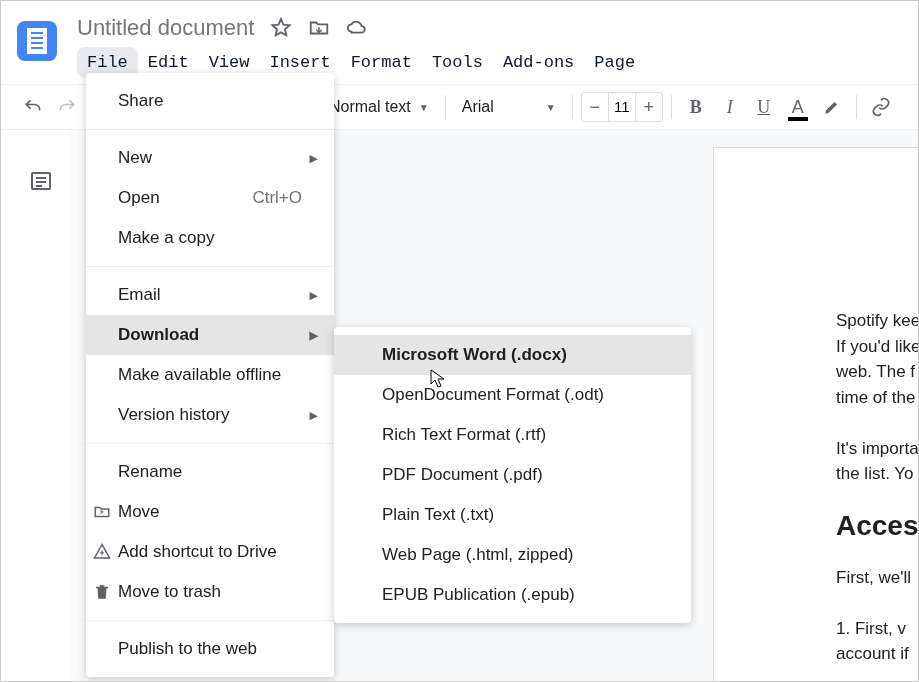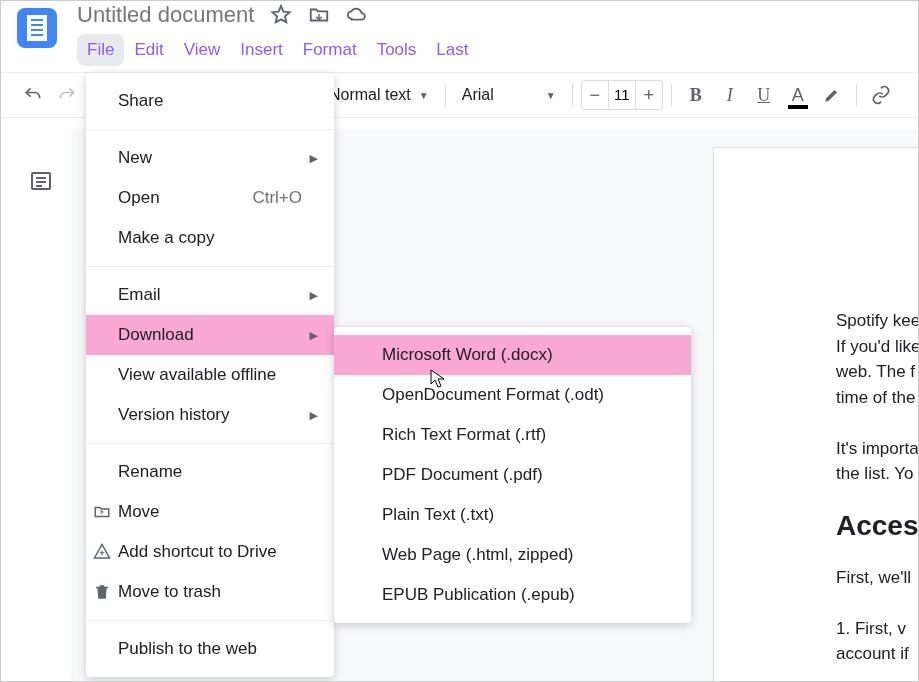--- a/index.html
+++ b/index.html
@@ -1,26 +1,26 @@
 <!DOCTYPE html>
 <html><head>
 <meta charset="utf-8">
 <style>
 * { box-sizing: border-box; margin: 0; padding: 0; font-family: Arial, 'Helvetica Neue', sans-serif; }
 body { background: #fff; width: 919px; height: 682px; overflow: hidden; position: relative; border: 1px solid #ccc;}
-.header { display: flex; align-items: flex-start; padding: 1px 16px 0 16px; }
+.header { display: flex; align-items: flex-start; padding: 14px 16px 0 16px; }
 .logo { width: 40px; height: 40px; background: #4285f4; border-radius: 8px; display: flex; align-items: center; justify-content: center; margin-right: 20px; margin-top: 6px;}
 .logo-inner { width: 20px; height: 26px; background: #fff; position: relative; }
 .logo-inner::before { content:''; position:absolute; left:4px; top:4px; width:12px; height:2px; background:#4285f4; box-shadow: 0 5px 0 #4285f4, 0 10px 0 #4285f4, 0 15px 0 #4285f4;}
 .title-area { display: flex; flex-direction: column; }
 .title-row { display: flex; align-items: center; gap: 16px; }
 .doc-title { font-size: 22px; color: #777; font-weight: 400; }
 .title-icon { width: 22px; height: 22px; color: #5f6368; display:flex; align-items:center; justify-content:center; }
 .menubar { display: flex; gap: 0; margin-top: 6px; }
-.menu-item { padding: 6px 10px; font-size: 17px; color: #8b5cf6; cursor: pointer; border-radius: 8px;}
+.menu-item { padding: 6px 10px; font-size: 17px; color: #0f172a; cursor: pointer; border-radius: 8px; font-family: Liberation Mono, monospace;}
 .menu-item.active { background: #e8eaed; }
 .last-edit { font-size: 17px; color: #777; text-decoration: underline; margin-left: 10px; padding: 6px 0;}
 .toolbar { display: flex; align-items: center; padding: 6px 16px; border-bottom: 1px solid #eee; border-top: 1px solid #eee; margin-top:6px; height: 46px; gap:2px;}
 .tb-btn { width: 32px; height: 32px; display: flex; align-items: center; justify-content: center; color: #5f6368; cursor: pointer; border-radius:4px; font-size:18px;}
 .tb-divider { width:1px; height:24px; background:#ddd; margin:0 6px;}
 .tb-select { display: flex; align-items: center; gap: 8px; padding: 4px 8px; cursor: pointer; font-size:16px; color:#202124;}
 .tb-select .chev { font-size:10px; color:#5f6368;}
 .font-size-box { display: flex; align-items: center; border: 1px solid #ddd; border-radius: 3px; height:30px;}
 .fs-btn { width: 26px; height: 28px; display:flex; align-items:center; justify-content:center; cursor:pointer; font-size:18px; color:#5f6368;}
 .fs-val { width: 28px; text-align: center; font-size:15px; border-left:1px solid #ddd; border-right:1px solid #ddd; height:28px; line-height:28px;}
@@ -28,21 +28,21 @@
 .italic-btn { font-style: italic; font-size:18px; font-family: 'Times New Roman', serif;}
 .underline-btn { text-decoration: underline; font-size:18px; font-family: 'Times New Roman', serif;}
 .color-btn { position:relative; font-size:18px;}
 .color-btn::after { content:''; position:absolute; bottom:2px; left:6px; right:6px; height:4px; background:#000;}
 .outline-icon { position: absolute; left: 28px; top: 168px; width: 24px; height: 24px; color:#5f6368;}
 .dropdown { position: absolute; background: #fff; box-shadow: 0 2px 10px rgba(0,0,0,0.2); border-radius: 4px; padding: 8px 0; z-index: 100;}
 .file-menu { left: 85px; top: 72px; width: 248px; }
 .dl-menu { left: 333px; top: 326px; width: 357px; }
 .dd-item { display: flex; align-items: center; padding: 0 32px; height: 40px; font-size: 17px; color: #202124; cursor: pointer; position:relative;text-align:center;}
 .dl-menu .dd-item { padding: 0 48px;}
-.dd-item.highlight { background: #f9a8d4; }
+.dd-item.highlight { background: #e5e5e5; font-weight: bold; }
 .dd-item .shortcut { margin-left: auto; color: #737373; font-size:17px;}
 .dd-item .submenu-arrow { position:absolute; right:16px; font-size:11px; color:#5f6368;}
 .dd-item .item-icon { position:absolute; left:6px; width:20px; height:20px; color:#5f6368; display:flex; align-items:center; justify-content:center;}
 .dd-sep { height:1px; background:#eee; margin:8px 0;}
 .doc-area { position:absolute; left: 712px; top: 146px; width: 300px; height: 600px; background:#fff; border:1px solid #ddd; padding: 160px 0 0 122px; font-size:17px; color:#202124; line-height:1.5;}
 .doc-area h2 { font-size:28px; font-weight:bold; margin:18px 0;}
 .doc-bg { position:absolute; left:70px; top:128px; right:0; bottom:0; background:#f8f9fa; z-index:-1;}
 .cursor-pointer { position: absolute; left: 429px; top: 368px; z-index: 200; pointer-events:none;}
 svg { display: block; }
 </style>
@@ -73,21 +73,22 @@
           </svg>
       </span>
     </div>
     <div class="menubar">
       <span class="menu-item active">File</span>
       <span class="menu-item">Edit</span>
       <span class="menu-item">View</span>
       <span class="menu-item">Insert</span>
       <span class="menu-item">Format</span>
       <span class="menu-item">Tools</span>
-      <span class="menu-item">Last</span>
+      <span class="menu-item">Add-ons</span>
+      <span class="menu-item">Page</span>
     </div>
   </div>
 </div>
 
 <div class="toolbar">
   <div class="tb-btn">
     <svg width="20" height="20" viewBox="0 0 24 24" fill="none" stroke="#5f6368" stroke-width="2">
         <path d="M9 14L4 9l5-5"></path>
         <path d="M4 9h10a6 6 0 016 6v1"></path>
       </svg>
@@ -178,21 +179,21 @@
   <div class="dd-sep"></div>
   <div class="dd-item">
       <span>Email</span>
       <span class="submenu-arrow">▶</span>
     </div>
   <div class="dd-item highlight">
       <span>Download</span>
       <span class="submenu-arrow">▶</span>
     </div>
   <div class="dd-item">
-      <span>View available offline</span>
+      <span>Make available offline</span>
     </div>
   <div class="dd-item">
       <span>Version history</span>
       <span class="submenu-arrow">▶</span>
     </div>
   <div class="dd-sep"></div>
   <div class="dd-item">
       <span>Rename</span>
     </div>
   <div class="dd-item">

